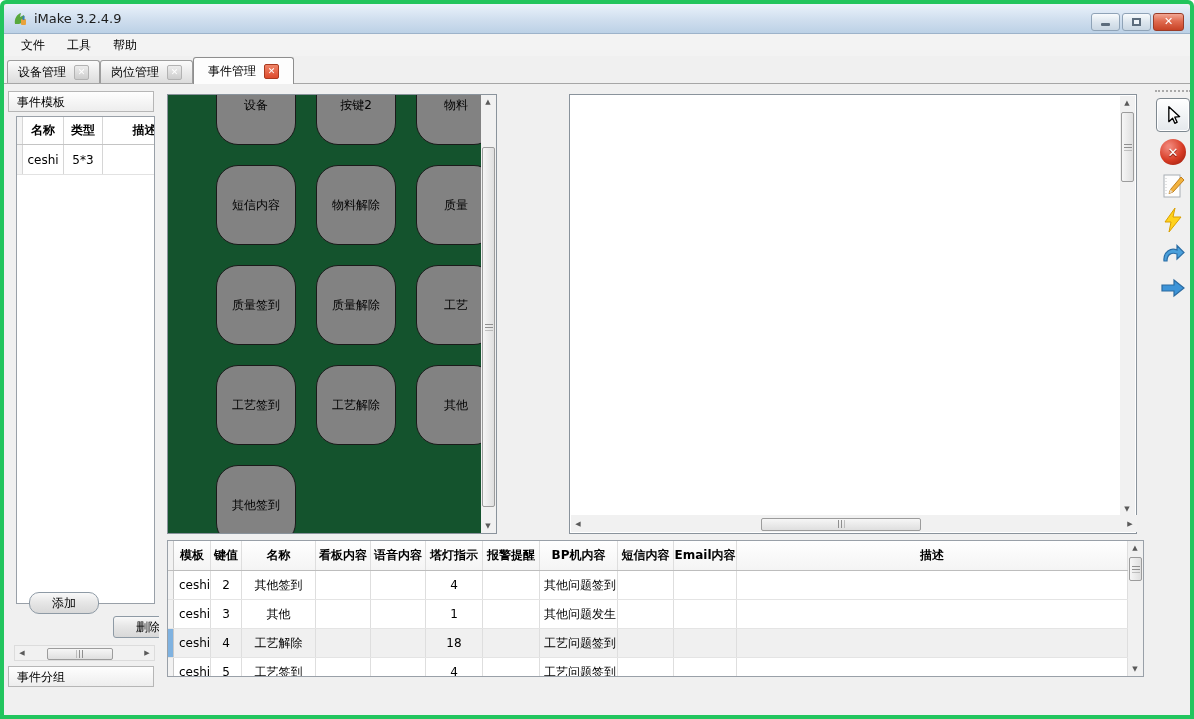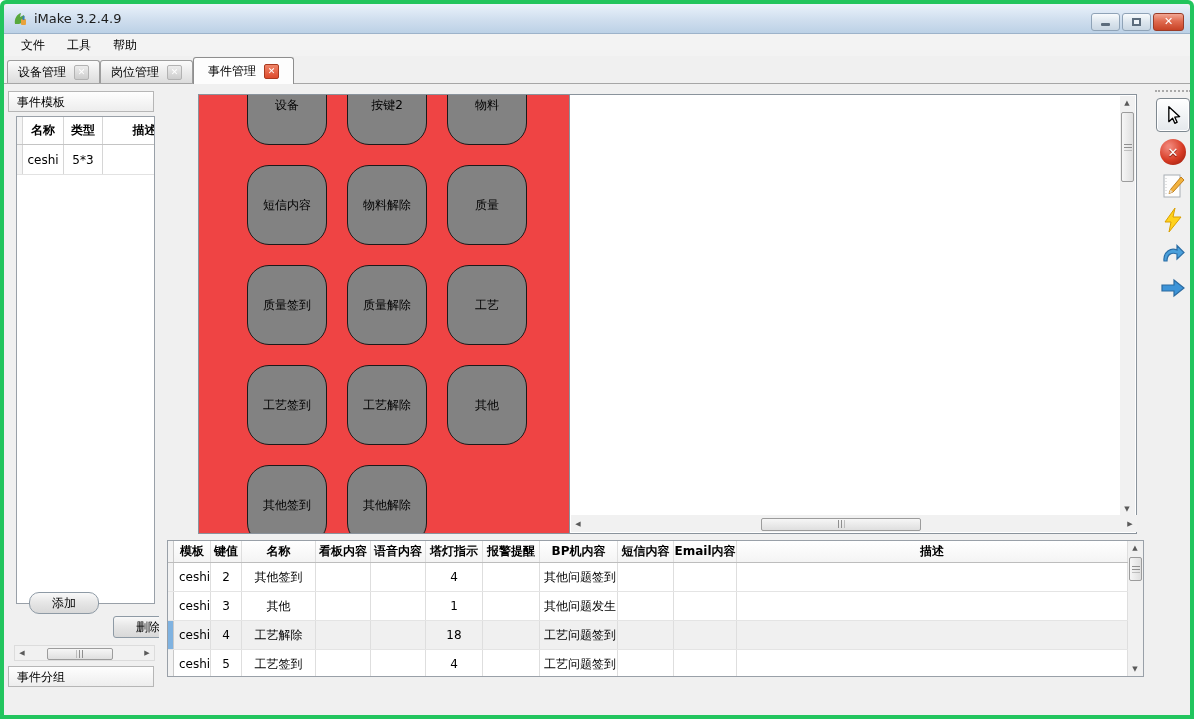--- a/index.html
+++ b/index.html
@@ -60,22 +60,22 @@
   .sb-arrow { color:#5a5a5a; font-size:7px; text-align:center; line-height:14px; width:14px; height:14px; flex:0 0 auto; }
   .sb-thumb-v { width:13px; margin-left:1px; border:1px solid #9c9c9c; border-radius:2px;
     background:linear-gradient(90deg,#f6f6f6,#dfdfdf); position:relative; }
   .sb-thumb-h { height:12px; margin-top:1px; border:1px solid #9c9c9c; border-radius:2px;
     background:linear-gradient(#f6f6f6,#dfdfdf); position:relative; }
   .grip-v { position:absolute; left:50%; top:50%; width:8px; height:7px; transform:translate(-50%,-50%);
     background:repeating-linear-gradient(to bottom,#8f8f8f 0 1px,transparent 1px 3px); }
   .grip-h { position:absolute; left:50%; top:50%; width:7px; height:8px; transform:translate(-50%,-50%);
     background:repeating-linear-gradient(to right,#8f8f8f 0 1px,transparent 1px 3px); }
   
-  .mid-canvas { position:absolute; left:163px; top:90px; width:389px; height:440px;
-    background:#ef4444; border:1px solid #8a939c;margin-left:31px; }
+  .mid-canvas { position:absolute; left:163px; top:90px; width:330px; height:440px;
+    background:#14532d; border:1px solid #8a939c; }
   .mid-clip { position:absolute; left:0; top:0; width:378px; height:438px; overflow:hidden; }
   .grid-wrap { display:grid; grid-template-columns:repeat(3,80px); grid-auto-rows:80px;
     column-gap:20px; row-gap:20px; margin:-30px 0 0 48px; }
   .grid-btn { background:#828282; border:1px solid #1a1a1a; border-radius:22px;
     display:flex; align-items:center; justify-content:center; font-size:12px; color:#000; }
   .mid-vscroll { position:absolute; right:0; top:0; width:15px; height:438px; background:#f1f1f1; display:flex; flex-direction:column; }
   .mid-vscroll .sb-thumb-v { margin-top:38px; height:360px; }
   .mid-vscroll .down { margin-top:auto; }
   
   .right-canvas { position:absolute; left:565px; top:90px; width:568px; height:440px;
@@ -83,21 +83,21 @@
   .rc-vscroll { position:absolute; right:1px; top:1px; width:15px; height:420px; background:#f1f1f1; display:flex; flex-direction:column; }
   .rc-vscroll .sb-thumb-v { margin-top:2px; height:70px; }
   .rc-vscroll .down { margin-top:auto; }
   .rc-hscroll { position:absolute; left:1px; bottom:1px; height:17px; width:566px; background:#f1f1f1; display:flex; align-items:center; }
   .rc-hscroll .sb-thumb-h { margin-left:176px; width:160px; height:13px; }
   .rc-hscroll .right { margin-left:auto; }
   
   .etable { position:absolute; left:163px; top:536px; width:977px; height:137px;
     background:#fff; border:1px solid #99a0a8; overflow:hidden; }
   .etable-inner { position:absolute; left:0; top:0; width:960px; }
-  .thead-row { display:flex; height:22px; border-bottom:1px solid #bdbdbd; background:linear-gradient(#ffffff,#f4f4f4); }
+  .thead-row { display:flex; height:30px; border-bottom:1px solid #bdbdbd; background:linear-gradient(#ffffff,#f4f4f4); }
   .hcell { font-weight:bold; }
   .trow { display:flex; height:29px; border-bottom:1px solid #e4e4e4; background:#fff; }
   .trow.sel { background:#f0f0f0; }
   .cell { border-right:1px solid #dedede; display:flex; align-items:center; justify-content:center; overflow:hidden; flex:0 0 auto; }
   .rowhead { width:6px; background:#f2f2f2; border-right:1px solid #c9c9c9; }
   .trow.sel .rowhead { background:#7fb2e0; }
   .c0 { width:37px; justify-content:flex-start; padding-left:5px; }
   .thead-row .c0 { justify-content:center; padding-left:0; }
   .c1 { width:31px; } .c2 { width:74px; } .c3 { width:55px; } .c4 { width:55px; }
   .c5 { width:57px; } .c6 { width:57px; } .c7 { width:78px; justify-content:flex-start; padding-left:4px; }
@@ -199,21 +199,20 @@
           <div class="grid-btn">短信内容</div>
           <div class="grid-btn">物料解除</div>
           <div class="grid-btn">质量</div>
           <div class="grid-btn">质量签到</div>
           <div class="grid-btn">质量解除</div>
           <div class="grid-btn">工艺</div>
           <div class="grid-btn">工艺签到</div>
           <div class="grid-btn">工艺解除</div>
           <div class="grid-btn">其他</div>
           <div class="grid-btn">其他签到</div>
-          <div class="grid-btn">其他解除</div>
         </div>
     </div>
     <div class="mid-vscroll">
       <div class="sb-arrow">▲</div>
       <div class="sb-thumb-v">
           <div class="grip-v"></div>
         </div>
       <div class="sb-arrow down">▼</div>
     </div>
   </div>

